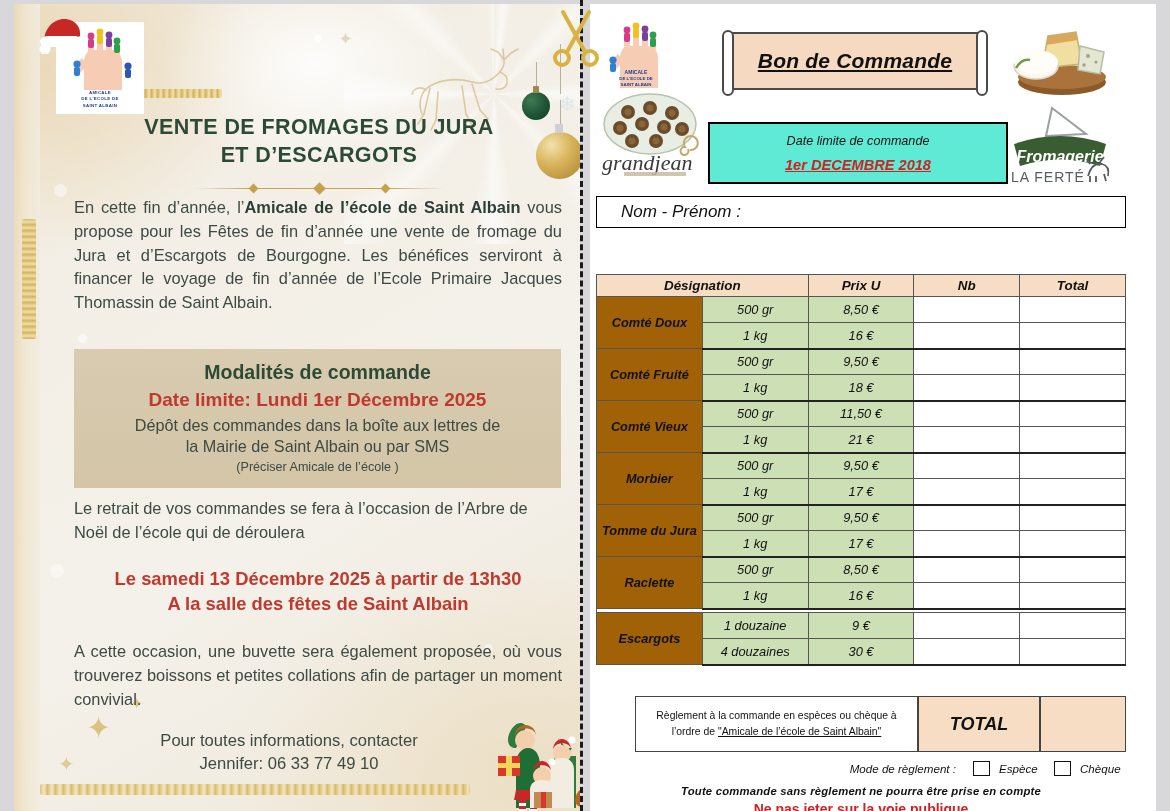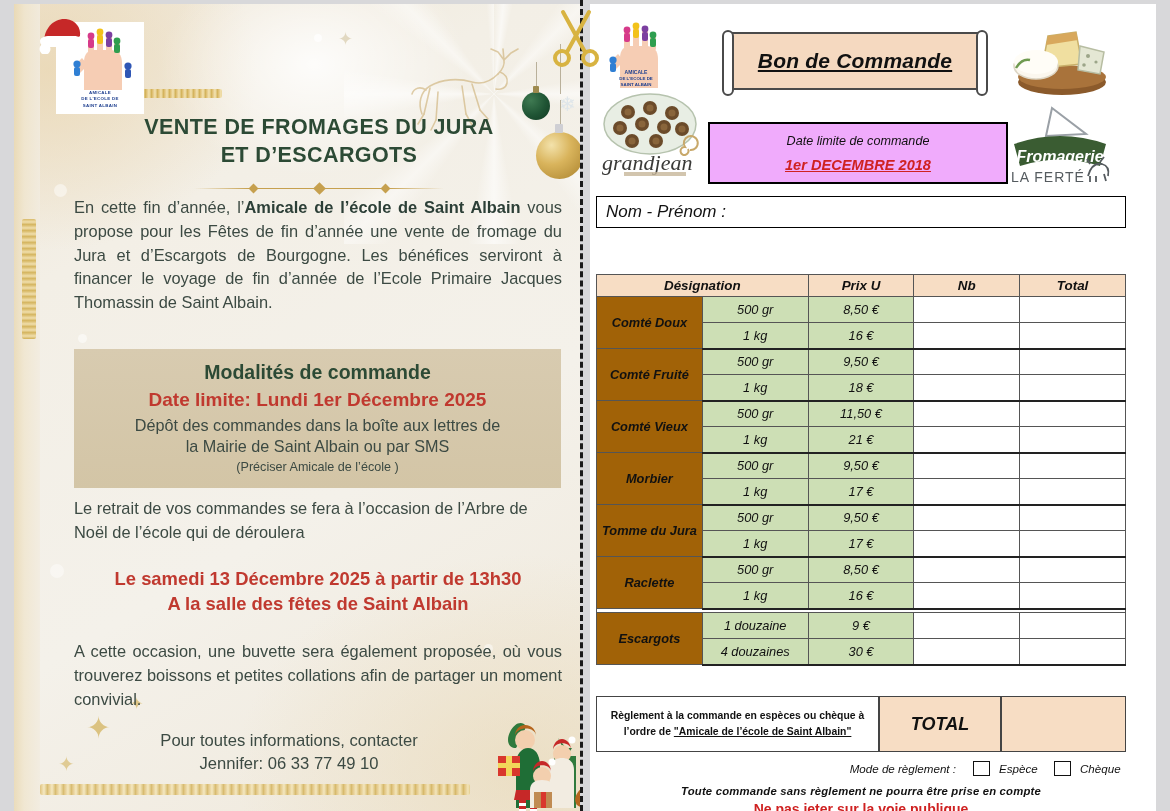--- a/index.html
+++ b/index.html
@@ -192,33 +192,33 @@
   }
   .banner-roll {
     position: absolute; top: -4px; width: 12px; height: 66px;
     border: 2px solid #4a4a4a; border-radius: 6px; background: #fff;
   }
   .banner-roll.l { left: -10px; }
   .banner-roll.r { right: -10px; }
 
   .datebox {
     position: absolute; left: 118px; top: 118px; width: 300px; height: 62px;
-    border: 2px solid #000; background: #f0abfc;
+    border: 2px solid #000; background: #5eead4;
     display: flex; flex-direction: column; align-items: center; justify-content: center;
   }
   .datebox-label { font-size: 12.6px; font-style: italic; color: #111; margin-bottom: 9px; }
   .datebox-value {
     font-size: 14.6px; font-style: italic; font-weight: 700; color: #cf2222;
     text-decoration: underline;
   }
 
   .field-row {
     position: absolute; left: 6px; width: 530px; height: 32px;
     border: 1.6px solid #000; background: #fff;
-    display: flex; align-items: center; padding-left: 9px;
+    display: flex; align-items: center; padding-left: 24px;
   }
   #field-nom { top: 192px; }
   #field-tel { top: 230px; }
   .field-label { font-size: 17px; font-style: italic; color: #111; }
 
   table.order {
     position: absolute; left: 6px; top: 270px;
     width: 530px; border-collapse: collapse; table-layout: fixed;
   }
   table.order th, table.order td {
@@ -240,21 +240,21 @@
   .spacer-row td { border: none; background: #fff; height: 4px; }
 
   .total-band {
     position: absolute; left: 6px; top: 692px; width: 530px; height: 56px;
     display: flex;
   }
   .tb-note {
     flex: 0 0 283px; border: 1.4px solid #444; background: #fff;
     display: flex; align-items: center; justify-content: center;
     text-align: center; padding: 2px 6px;
-    font-size: 10.4px; font-weight: 700; color: #111; line-height: 1.5;
+    font-size: 10.4px; font-weight: 400; color: #111; line-height: 1.5; margin-left: 39px;
   }
   .tb-note u { text-decoration: underline; }
   .tb-total {
     flex: 0 0 122px; border: 1.4px solid #444; background: #f7ddc4;
     display: flex; align-items: center; justify-content: center;
     font-size: 18px; font-weight: 700; font-style: italic; color: #111;
   }
   .tb-blank { flex: 1; border: 1.4px solid #444; background: #f7ddc4; }
 
   .pay-row {

